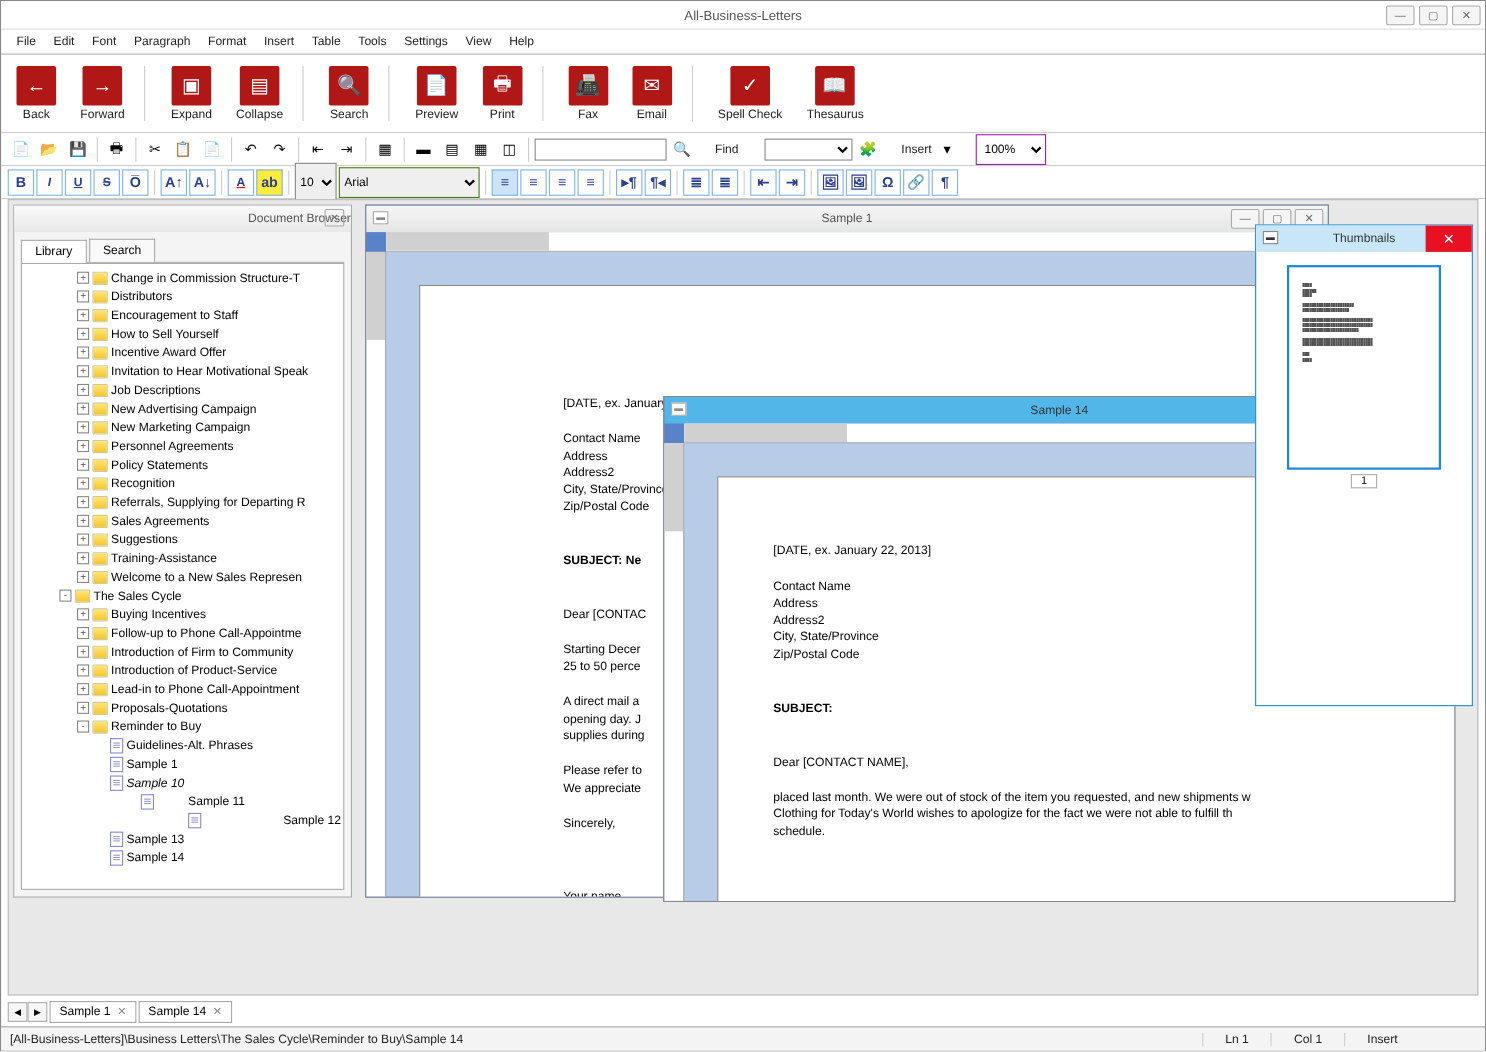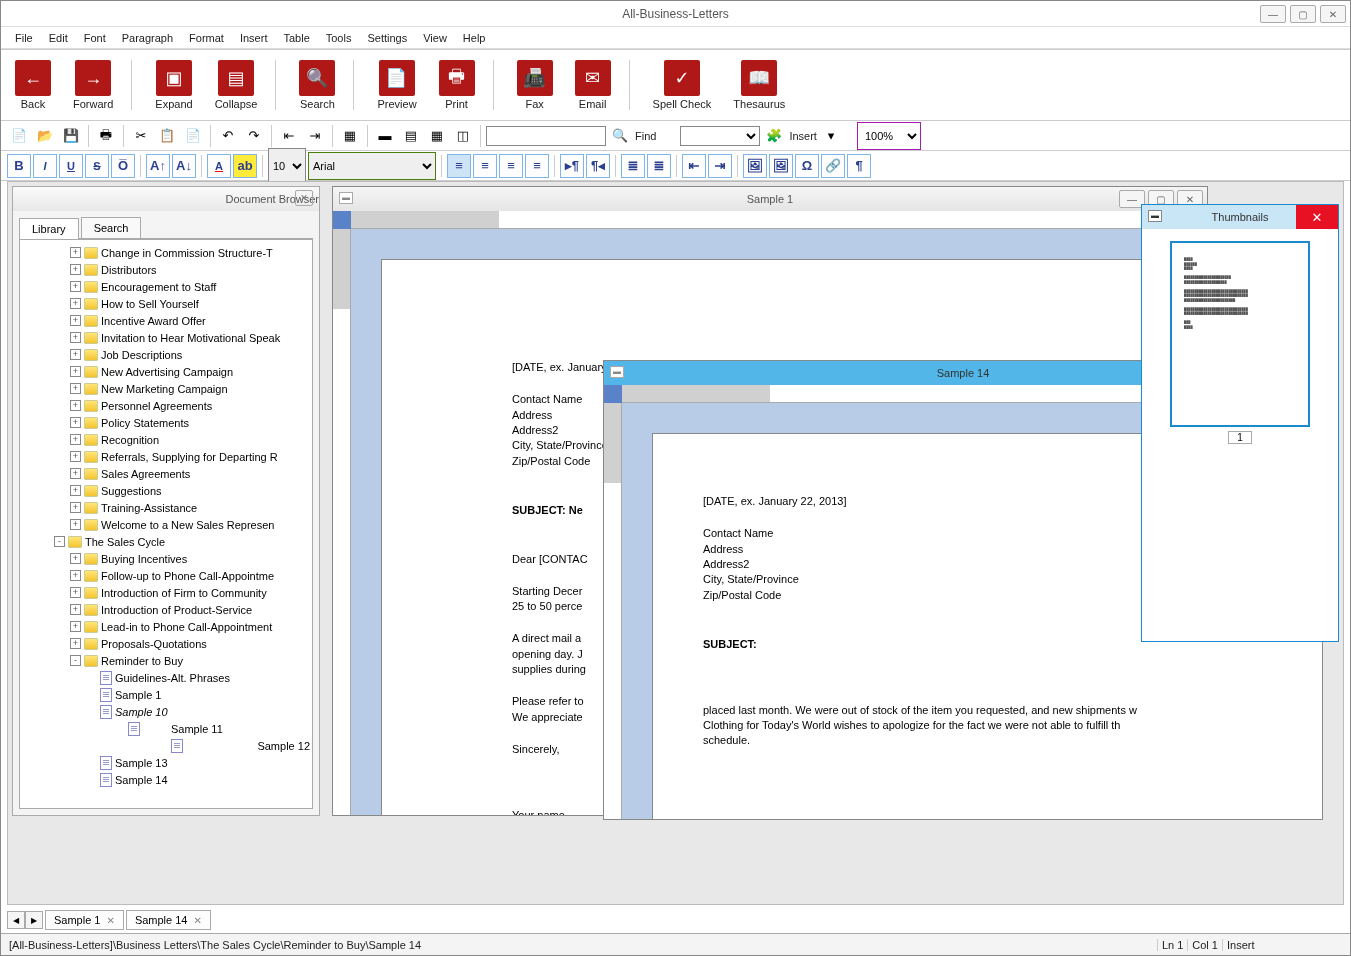--- a/index.html
+++ b/index.html
@@ -13,21 +13,21 @@
 .menubar .mi{padding:3px 8px;cursor:pointer;color:#222}
 .toolbar-big{height:72px;border-top:1px solid #ccc;border-bottom:1px solid #ccc;display:flex;align-items:center;padding:4px 6px;gap:6px}
 .bigbtn{display:flex;flex-direction:column;align-items:center;gap:2px;padding:2px 8px;cursor:pointer}
 .bigbtn .ico{width:36px;height:36px;background:#b01818;border-radius:2px;display:flex;align-items:center;justify-content:center;color:#fff;font-size:18px;position:relative}
 .bigbtn .lbl{font-size:11px;color:#222}
 .tsep{width:6px;height:50px;border-left:1px solid #ccc;margin:0 4px}
 .toolbar-small{height:30px;border-bottom:1px solid #ccc;display:flex;align-items:center;padding:2px 6px;gap:2px}
 .sbtn{width:24px;height:24px;border:1px solid transparent;display:flex;align-items:center;justify-content:center;cursor:pointer;font-size:13px}
 .ssep{width:1px;height:22px;background:#ccc;margin:0 3px}
 .findbox{width:120px;height:20px;border:1px solid #888;padding:0 3px}
-.findlbl{margin-left:1px;color:#222}
+.findlbl{margin-left:16px;color:#222}
 .insertdd{width:80px;height:20px;border:1px solid #888;display:flex;align-items:center;padding:0 3px;background:#fff}
 .zoom{width:64px;height:28px;border:1px solid #a21caf;padding:0 3px;background:#fff}
 .toolbar-fmt{height:30px;border-bottom:1px solid #ccc;display:flex;align-items:center;padding:2px 6px;gap:2px}
 .fmtbtn{width:24px;height:24px;border:1px solid #7eb4ea;background:#fdfdfd;display:flex;align-items:center;justify-content:center;cursor:pointer;font-weight:bold;color:#2a3f8f;font-size:13px}
 .fsize{width:38px;height:36px;border:1px solid #888}
 .ffamily{width:128px;height:28px;border:1px solid #4d7c0f}
 .workspace{position:absolute;top:180px;left:6px;right:6px;bottom:50px;background:#e8e8e8;border:1px solid #bbb}
 .docbrowser{position:absolute;left:4px;top:4px;width:308px;height:630px;background:#f4f4f4;border:1px solid #aaa}
 .docbrowser .hdr{height:24px;background:linear-gradient(#fafafa,#e8e8e8);display:flex;align-items:center;justify-content:flex-end;position:relative;color:#555;font-size:12px}
 .docbrowser .hdr .cls{position:absolute;right:6px;top:3px;width:18px;height:16px;border:1px solid #aaa;border-radius:2px;display:flex;align-items:center;justify-content:center;color:#777;cursor:pointer;font-size:9px}
@@ -56,21 +56,21 @@
 .thumbwin .thdr .tcls{position:absolute;right:0;top:0;width:42px;height:24px;background:#e81123;color:#fff;display:flex;align-items:center;justify-content:center;cursor:pointer;font-size:13px}
 .thumbwin .thdr .tico{position:absolute;left:6px;top:5px;width:14px;height:12px;border:1px solid #888;background:#fff;font-size:8px;text-align:center}
 .thumb{margin:12px auto 4px auto;width:140px;height:186px;border:2px solid #1a8ad0;background:#fff;padding:14px 12px;font-size:3px;line-height:1.5;color:#555}
 .thumbpg{text-align:center;border:1px solid #aaa;width:24px;margin:0 auto;background:#fff;font-size:10px}
 .bottomtabs{position:absolute;left:6px;bottom:24px;height:22px;display:flex;align-items:center}
 .bottomtabs .navbtn{width:18px;height:18px;border:1px solid #aaa;background:#f5f5f5;display:flex;align-items:center;justify-content:center;cursor:pointer;font-size:8px}
 .bottomtabs .btab{padding:3px 8px;border:1px solid #aaa;background:#fdfdfd;margin-left:2px;cursor:pointer;display:flex;align-items:center;gap:6px;font-size:11px}
 .bottomtabs .btab .x{color:#888;cursor:pointer;font-size:10px}
 .statusbar{position:absolute;left:0;right:0;bottom:0;height:22px;border-top:1px solid #aaa;background:#f4f4f4;display:flex;align-items:center;padding:0 8px;font-size:11px;color:#222}
 .statusbar .spacer{flex:1}
-.statusbar .cell{padding:0 4px;border-left:1px solid #ccc}
+.statusbar .cell{padding:0 20px;border-left:1px solid #ccc}
 .s1{left:324px;top:4px;width:876px;height:630px}
 .s14{left:595px;top:178px;width:720px;height:460px}
 .s14 .shdr{background:#52b7e8;color:#333}
 </style>
 </head>
 <body>
 
 <div class="app">
   <div class="titlebar">
     <span class="title">All-Business-Letters</span>
@@ -458,21 +458,21 @@
           </div>
         <div class="pagewrap">
           <div class="page page2">
             <div>[DATE, ex. January 22, 2013]</div><br>
             <div>Contact Name</div>
             <div>Address</div>
             <div>Address2</div>
             <div>City, State/Province</div>
             <div>Zip/Postal Code</div><br><br>
             <div style="font-weight:bold">SUBJECT:</div><br><br>
-            <br>
+            <div>Dear [CONTACT NAME],</div><br>
             <div style="text-align:justify">placed last month. We were out of stock of the item you requested, and new shipments w</div>
             <div style="text-align:justify">Clothing for Today's World wishes to apologize for the fact we were not able to fulfill th</div>
             <div>schedule.</div>
           </div>
         </div>
       </div>
     </div>
 
     <div class="thumbwin">
       <div class="thdr">

